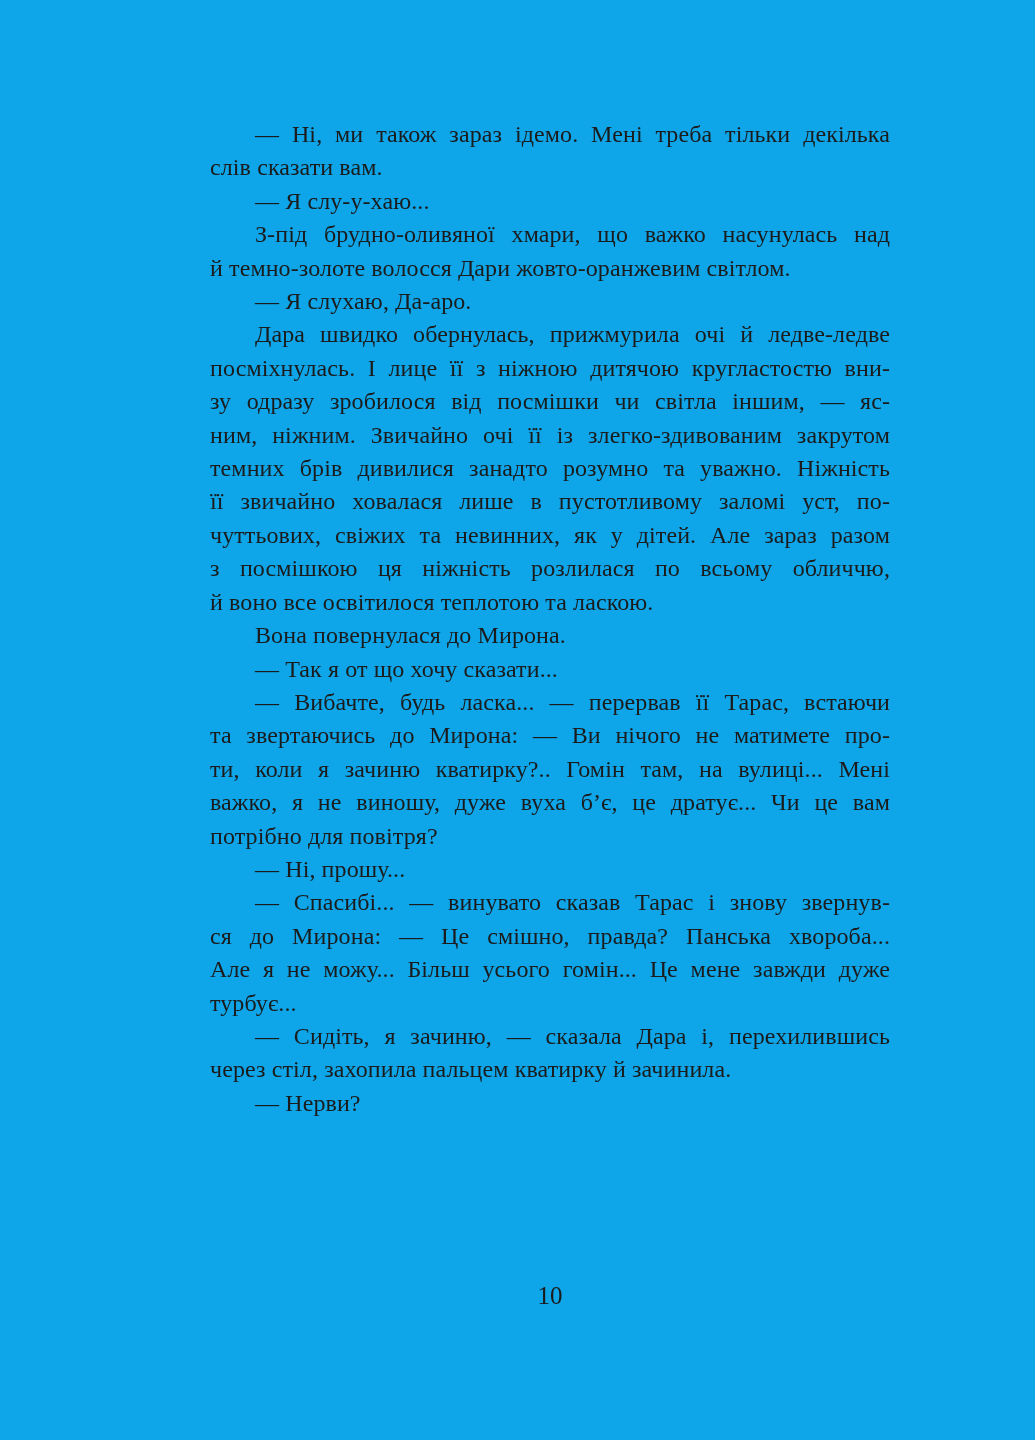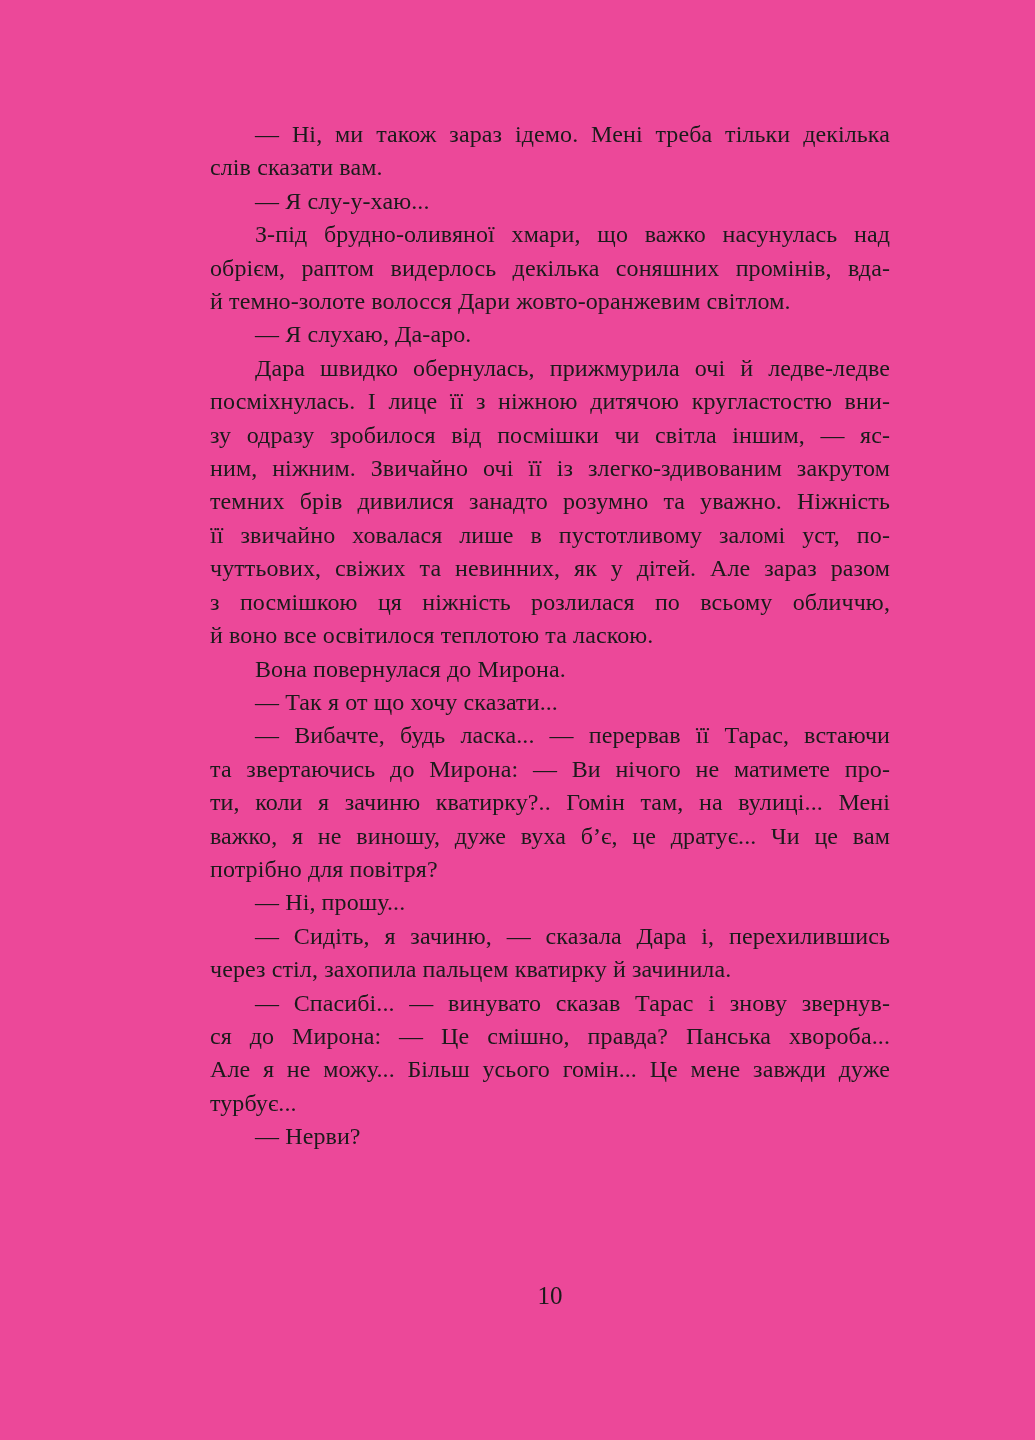--- a/index.html
+++ b/index.html
@@ -11,21 +11,21 @@
     height: 1440px;
     background: #ffffff;
     font-family: "Liberation Serif", "DejaVu Serif", serif;
     color: #1b1b1b;
     position: relative;
     overflow: hidden;
   }
   .book-page {
     position: absolute;
     inset: 0;
-    background: #ec4899;
+    background: #0ea5e9;
   }
   .text-block {
     position: absolute;
     left: 210px;
     top: 118px;
     width: 680px;
     font-size: 24px;
     line-height: 33.4px;
     letter-spacing: 0.1px;
   }
@@ -63,21 +63,20 @@
   <div class="text-block">
       <p class="para">
         <span class="line first">— Ні, ми також зараз ідемо. Мені треба тільки декілька</span>
         <span class="line last">слів сказати вам.</span>
       </p>
       <p class="para">
         <span class="line first last">— Я слу-у-хаю...</span>
       </p>
       <p class="para">
         <span class="line first">З-під брудно-оливяної хмари, що важко насунулась над</span>
-        <span class="line">обрієм, раптом видерлось декілька соняшних промінів, вда-</span>
         <span class="line last">й темно-золоте волосся Дари жовто-оранжевим світлом.</span>
       </p>
       <p class="para">
         <span class="line first last">— Я слухаю, Да-аро.</span>
       </p>
       <p class="para">
         <span class="line first">Дара швидко обернулась, прижмурила очі й ледве-ледве</span>
         <span class="line">посміхнулась. І лице її з ніжною дитячою кругластостю вни-</span>
         <span class="line">зу одразу зробилося від посмішки чи світла іншим, — яс-</span>
         <span class="line">ним, ніжним. Звичайно очі її із злегко-здивованим закрутом</span>
@@ -97,27 +96,27 @@
         <span class="line first">— Вибачте, будь ласка... — перервав її Тарас, встаючи</span>
         <span class="line">та звертаючись до Мирона: — Ви нічого не матимете про-</span>
         <span class="line">ти, коли я зачиню кватирку?.. Гомін там, на вулиці... Мені</span>
         <span class="line">важко, я не виношу, дуже вуха б’є, це дратує... Чи це вам</span>
         <span class="line last">потрібно для повітря?</span>
       </p>
       <p class="para">
         <span class="line first last">— Ні, прошу...</span>
       </p>
       <p class="para">
-        <span class="line first">— Сидіть, я зачиню, — сказала Дара і, перехилившись</span>
-        <span class="line last">через стіл, захопила пальцем кватирку й зачинила.</span>
-      </p>
-      <p class="para">
         <span class="line first">— Спасибі... — винувато сказав Тарас і знову звернув-</span>
         <span class="line">ся до Мирона: — Це смішно, правда? Панська хвороба...</span>
         <span class="line">Але я не можу... Більш усього гомін... Це мене завжди дуже</span>
         <span class="line last">турбує...</span>
+      </p>
+      <p class="para">
+        <span class="line first">— Сидіть, я зачиню, — сказала Дара і, перехилившись</span>
+        <span class="line last">через стіл, захопила пальцем кватирку й зачинила.</span>
       </p>
       <p class="para">
         <span class="line first last">— Нерви?</span>
       </p>
     </div>
   <div class="folio">10</div>
 </div>
 
 </body></html>

